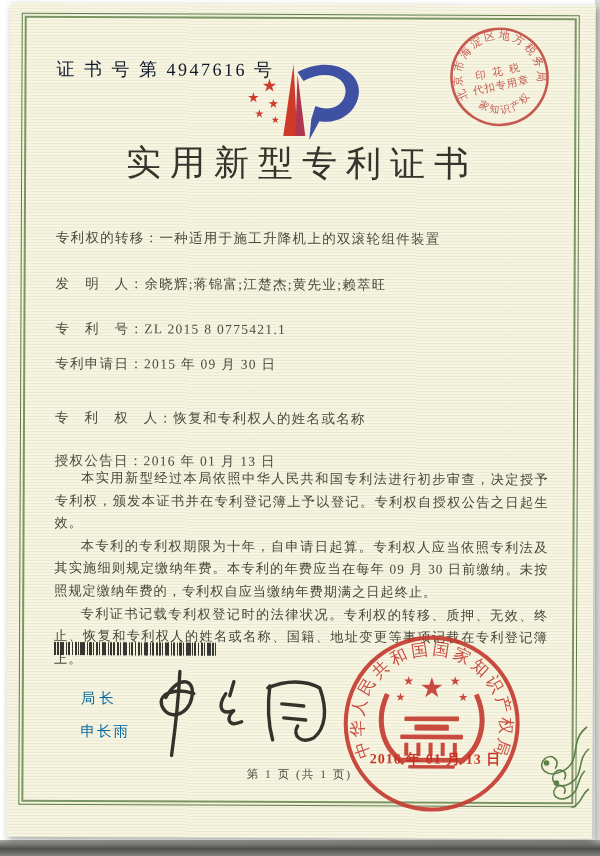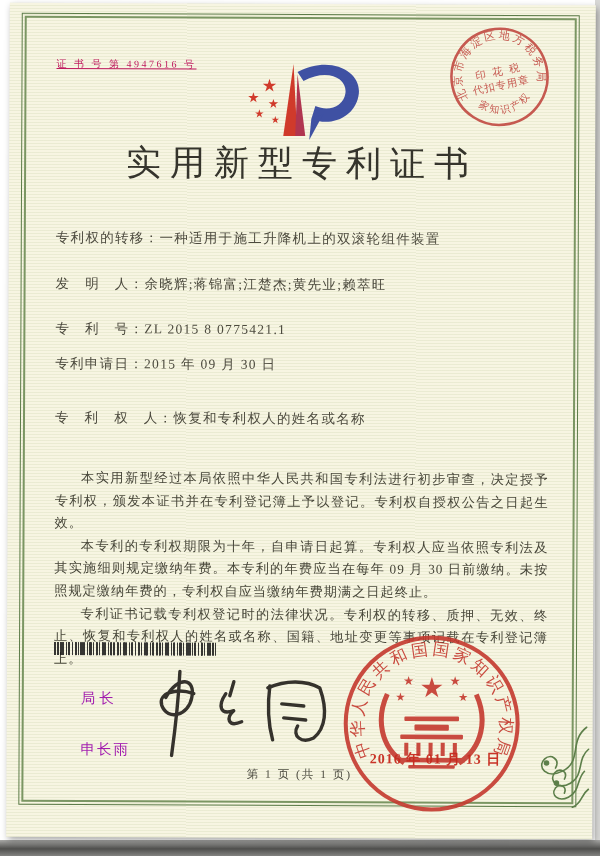--- a/index.html
+++ b/index.html
@@ -16,21 +16,21 @@
     background:#f7f5e2;
     transform:rotate(0.25deg);
     box-shadow:2px 3px 7px rgba(0,0,0,0.35);
   }
   .paper::before { content:''; position:absolute; inset:0; pointer-events:none;
     background:repeating-linear-gradient(0deg, rgba(167,183,128,0.16) 0 1px, transparent 1px 3px); }
   .frame { position:absolute; left:12px; top:10px; right:16px; bottom:32px;
     border:1.5px solid #5d7c49; }
   .frame::after { content:''; position:absolute; inset:2px; border:2.5px solid #7b9663; }
 
-  .cert-no { position:absolute; left:47px; top:54px; font-size:10px; letter-spacing:2.5px; color:#be185d;text-decoration:underline; }
+  .cert-no { position:absolute; left:47px; top:54px; font-size:18px; letter-spacing:2.5px; color:#0f172a; }
 
   .tax-stamp { position:absolute; left:434px; top:16px; width:112px; height:112px;
     transform:rotate(-12deg); opacity:.88; }
 
   .logo { position:absolute; left:222px; top:52px; width:140px; height:88px; }
 
   .title { position:absolute; left:0; right:0; top:136px; text-align:center;
     font-size:35px; letter-spacing:9px; color:#35342c; }
 
   .field { position:absolute; left:47px; font-size:13.5px; letter-spacing:1.3px; color:#4c4a3e; white-space:nowrap; }
@@ -42,22 +42,22 @@
     letter-spacing:1px; text-align:justify; color:#474639; }
 
   .barcode { position:absolute; left:47px; top:639px; width:162px; height:13px; opacity:.85;
     background:
       repeating-linear-gradient(90deg,#151515 0 1px,transparent 1px 3px),
       repeating-linear-gradient(90deg,#151515 0 2px,transparent 2px 7px),
       repeating-linear-gradient(90deg,transparent 0 4px,#151515 4px 5px,transparent 5px 11px);
   }
 
   .signoff { position:absolute; left:74px; top:686px; font-family:"Liberation Sans","DejaVu Sans",sans-serif;
-    font-size:14.5px; letter-spacing:4px; color:#a21caf; }
-  .signoff .name { margin-top:32px; letter-spacing:2px; }
+    font-size:14.5px; letter-spacing:4px; color:#0369a1; }
+  .signoff .name { margin-top:14px; letter-spacing:2px; }
 
   .signature { position:absolute; left:135px; top:660px; width:195px; height:104px; }
 
   .big-seal { position:absolute; left:335px; top:629px; width:180px; height:180px; opacity:.9; }
   .seal-date { position:absolute; left:345px; top:746px; width:168px; text-align:center;
     font-size:14px; font-weight:bold; letter-spacing:1px; color:rgba(198,42,30,0.95); }
 
   .corner-ornament { position:absolute; left:520px; top:718px; width:66px; height:88px; }
 
   .footer { position:absolute; left:0; right:0; top:763px; text-align:center;
@@ -114,20 +114,23 @@
     <span class="lbl">发　明　人：</span><span class="val">余晓辉;蒋锦富;江楚杰;黄先业;赖萃旺</span>
   </div>
   <div class="field" style="top:317px">
     <span class="lbl">专　利　号：</span><span class="val">ZL 2015 8 0775421.1</span>
   </div>
   <div class="field" style="top:352px">
     <span class="lbl">专利申请日：</span><span class="val">2015 年 09 月 30 日</span>
   </div>
   <div class="field" style="top:406px">
     <span class="lbl">专　利　权　人：</span><span class="val">恢复和专利权人的姓名或名称</span>
+  </div>
+  <div class="field" style="top:449px">
+    <span class="lbl">授权公告日：</span><span class="val">2016 年 01 月 13 日</span>
   </div>
 
   <div class="paras">
     <p>本实用新型经过本局依照中华人民共和国专利法进行初步审查，决定授予专利权，颁发本证书并在专利登记簿上予以登记。专利权自授权公告之日起生效。</p>
     <p>本专利的专利权期限为十年，自申请日起算。专利权人应当依照专利法及其实施细则规定缴纳年费。本专利的年费应当在每年 09 月 30 日前缴纳。未按照规定缴纳年费的，专利权自应当缴纳年费期满之日起终止。</p>
     <p>专利证书记载专利权登记时的法律状况。专利权的转移、质押、无效、终止、恢复和专利权人的姓名或名称、国籍、地址变更等事项记载在专利登记簿上。</p>
   </div>
 
   <div class="barcode"></div>
 

